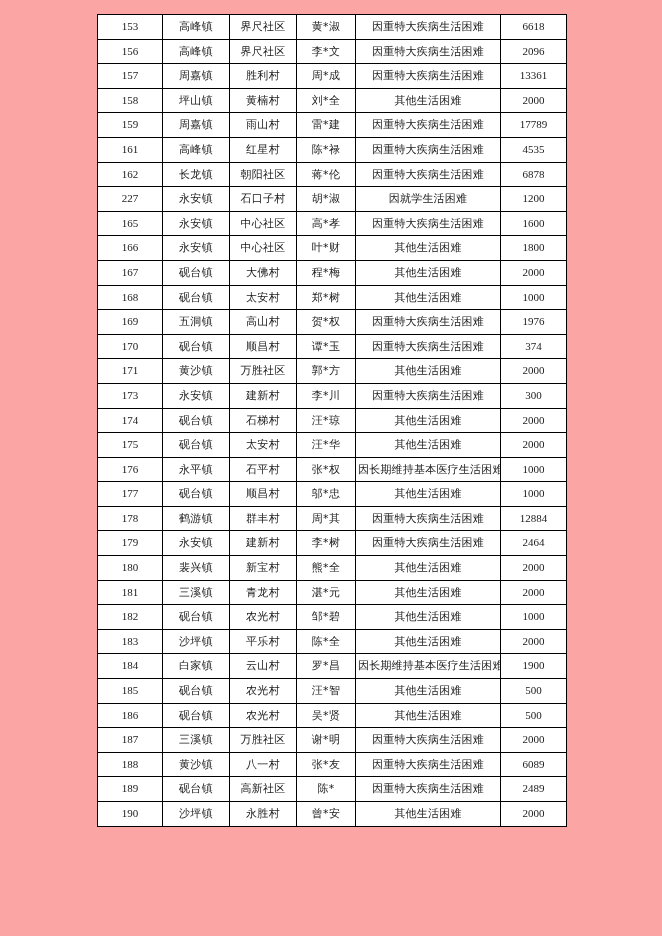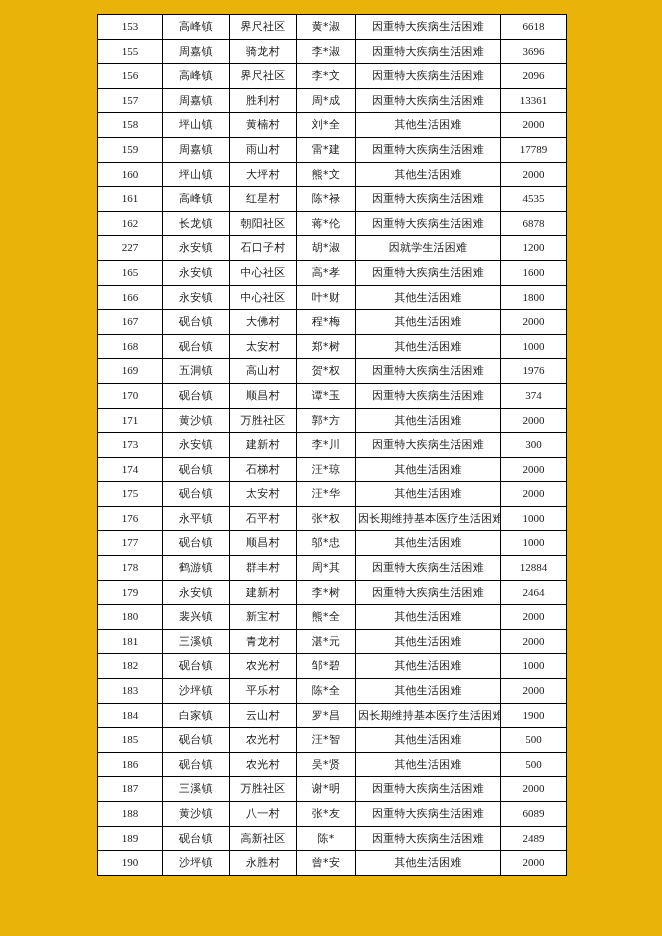--- a/index.html
+++ b/index.html
@@ -13,21 +13,21 @@
     height: 936px;
     font-family: "Liberation Serif", "DejaVu Serif", serif;
     color: #1a1a1a;
     overflow: hidden;
   }
 
   #page {
     position: relative;
     width: 662px;
     height: 936px;
-    background: #eab308;
+    background: #fca5a5;
   }
 
   #table-wrap {
     position: absolute;
     left: 97px;
     top: 14px;
     width: 469px;
   }
 
   table.data-table {
@@ -93,28 +93,20 @@
       <tbody id="table-body">
           <tr>
             <td class="num">153</td>
             <td class="cn">高峰镇</td>
             <td class="cn">界尺社区</td>
             <td class="cn">黄*淑</td>
             <td class="cn-reason">因重特大疾病生活困难</td>
             <td class="num">6618</td>
           </tr>
           <tr>
-            <td class="num">155</td>
-            <td class="cn">周嘉镇</td>
-            <td class="cn">骑龙村</td>
-            <td class="cn">李*淑</td>
-            <td class="cn-reason">因重特大疾病生活困难</td>
-            <td class="num">3696</td>
-          </tr>
-          <tr>
             <td class="num">156</td>
             <td class="cn">高峰镇</td>
             <td class="cn">界尺社区</td>
             <td class="cn">李*文</td>
             <td class="cn-reason">因重特大疾病生活困难</td>
             <td class="num">2096</td>
           </tr>
           <tr>
             <td class="num">157</td>
             <td class="cn">周嘉镇</td>
@@ -131,28 +123,20 @@
             <td class="cn-reason">其他生活困难</td>
             <td class="num">2000</td>
           </tr>
           <tr>
             <td class="num">159</td>
             <td class="cn">周嘉镇</td>
             <td class="cn">雨山村</td>
             <td class="cn">雷*建</td>
             <td class="cn-reason">因重特大疾病生活困难</td>
             <td class="num">17789</td>
-          </tr>
-          <tr>
-            <td class="num">160</td>
-            <td class="cn">坪山镇</td>
-            <td class="cn">大坪村</td>
-            <td class="cn">熊*文</td>
-            <td class="cn-reason">其他生活困难</td>
-            <td class="num">2000</td>
           </tr>
           <tr>
             <td class="num">161</td>
             <td class="cn">高峰镇</td>
             <td class="cn">红星村</td>
             <td class="cn">陈*禄</td>
             <td class="cn-reason">因重特大疾病生活困难</td>
             <td class="num">4535</td>
           </tr>
           <tr>

